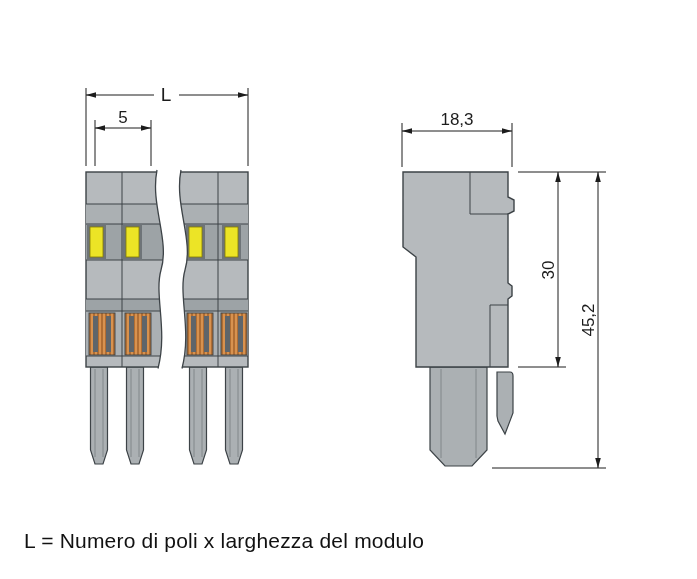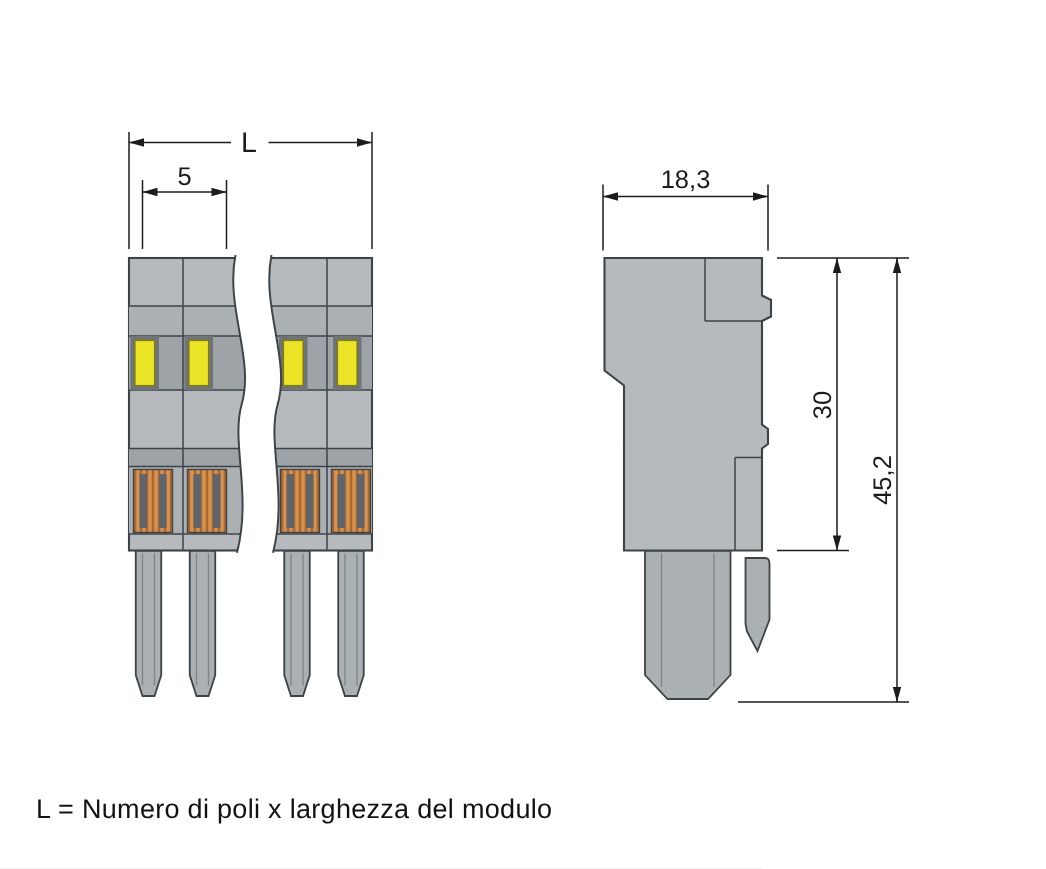--- a/index.html
+++ b/index.html
@@ -5,21 +5,21 @@
   :root{
     --background:#ffffff; --body:#b6babd; --body_shade:#abb0b3; --band_shade:#9da3a6;
     --outline:#3d4347; --lever_yellow:#ece426; --lever_slot:#6e7478;
     --contact_orange:#d8924f; --contact_hatch:#96551f; --contact_slot:#5f656a;
     --dim:#1c1c1c; --pin_inner:#7e8487;
   }
   html,body{margin:0;padding:0;background:#e9e9e9;}
   .stage{position:relative;width:697px;height:579px;background:var(--background);overflow:hidden;
          font-family:"Liberation Sans",sans-serif;}
   .stage svg{position:absolute;left:0;top:0;}
-  .caption{position:absolute;left:24px;top:529px;font-size:18px;color:#111;letter-spacing:.2px;}
+  .caption{position:absolute;left:24px;top:529px;font-size:21px;color:#111;letter-spacing:.2px;}
 
   .housing{fill:var(--body);stroke:var(--outline);stroke-width:1.4;}
   .shade{stroke:none;}
   .hl{stroke:var(--outline);stroke-width:1;fill:none;}
   .thin{stroke:var(--pin_inner);stroke-width:.9;fill:none;}
   .pinshape{fill:var(--body_shade);stroke:var(--outline);stroke-width:1.2;}
   .gap{fill:#fff;stroke:none;}
   .breakline{stroke:var(--outline);stroke-width:1.3;fill:none;}
   .dimline{stroke:var(--dim);stroke-width:1;fill:none;}
   .arrow{fill:var(--dim);stroke:none;}

